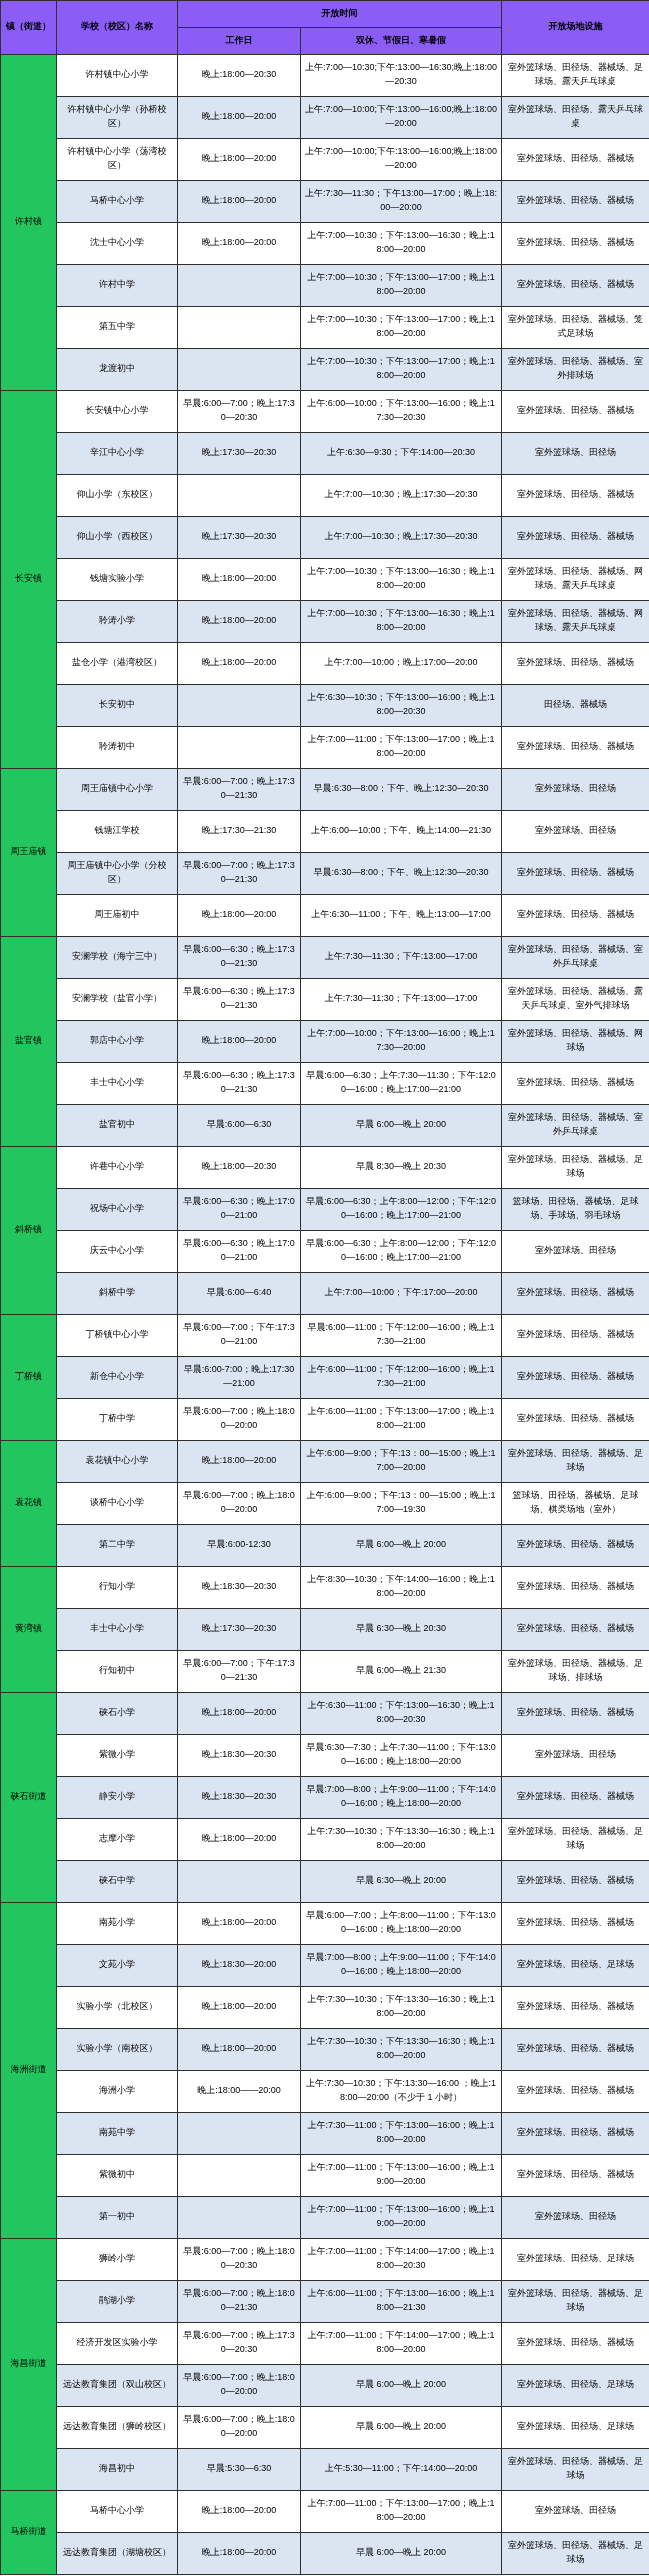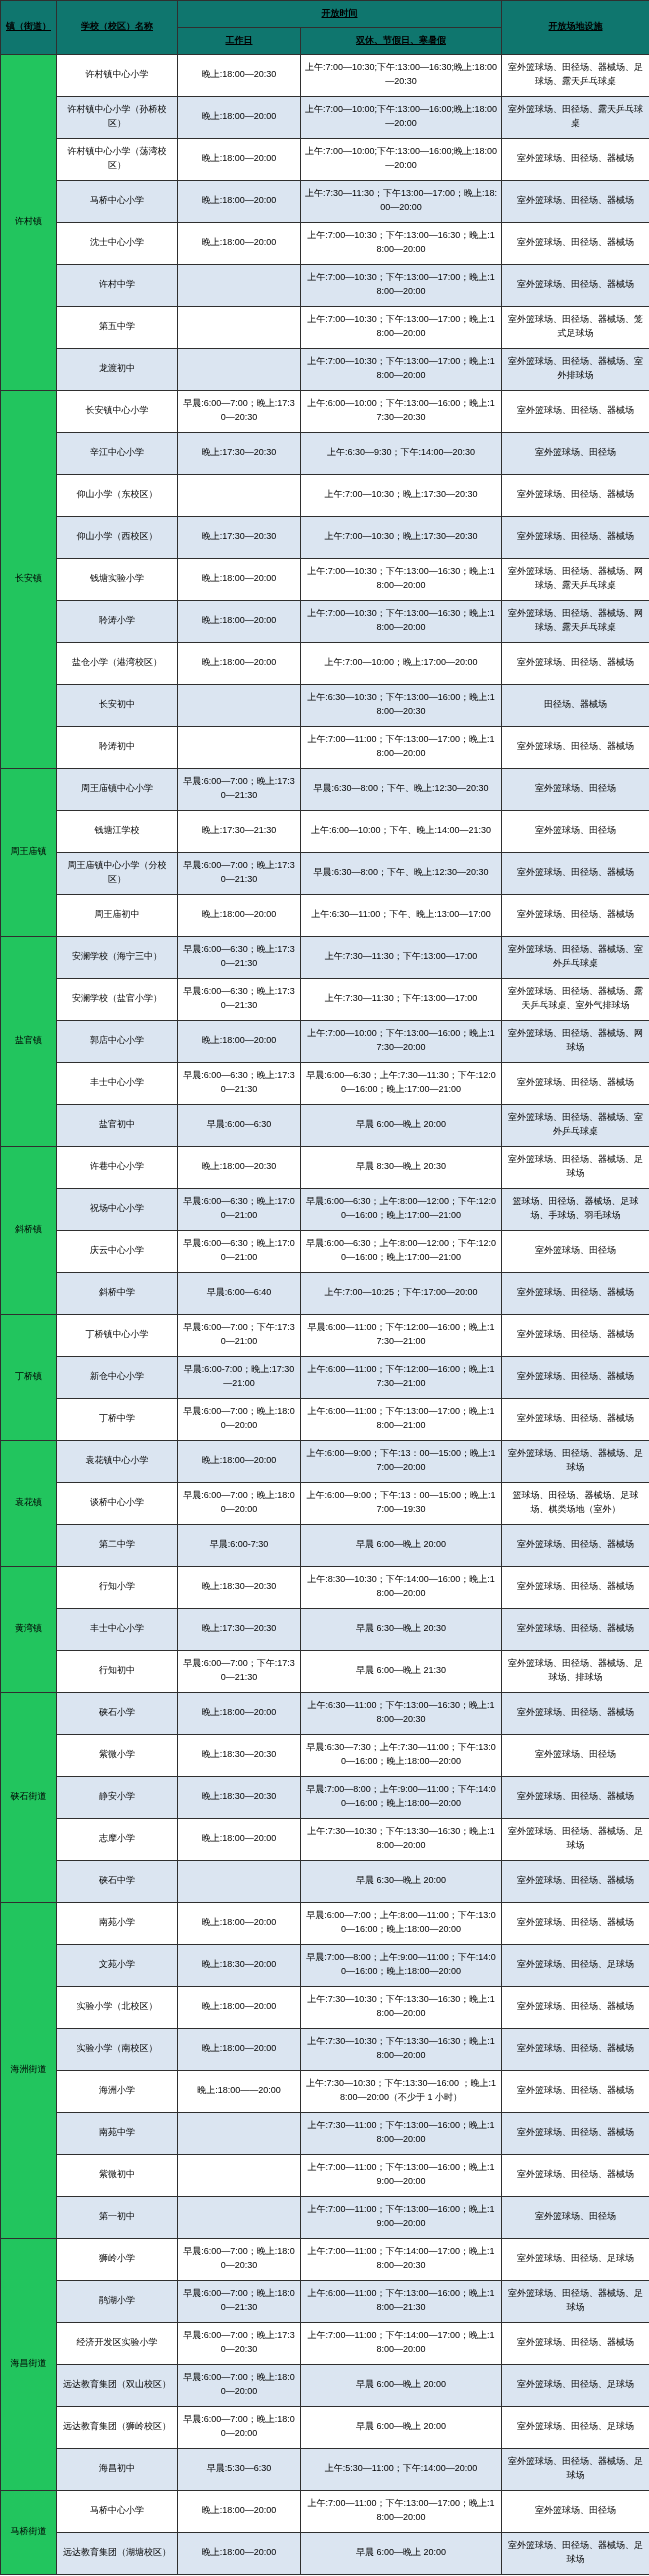--- a/index.html
+++ b/index.html
@@ -10,25 +10,24 @@
     border:0.6px solid #2f2f2f;
     padding:6px 3.6px;
     font-size:9px;
     line-height:1.55;
     text-align:center;
     vertical-align:middle;
     word-break:break-all;
     box-sizing:border-box;
   }
   thead th{
-    background:#0f766e;
+    background:#8b5cf6;
     font-weight:bold;
     font-size:9.6px;
     padding:4.8px 2.4px;
-    text-decoration:underline;
   }
   td.town{
     background:#22c55e;
     font-size:9px;
   }
   tr.alt > td:not(.town){background:#dbe5f1;}
   tr:not(.alt) > td:not(.town){background:#ffffff;}
   tr.group-start > td{border-top:1.2px solid #2f2f2f;}
   td.facilities{text-align:left;padding-left:4.8px;padding-right:3.6px;}
   td.school{padding-left:4.8px;padding-right:4.8px;margin-left:44px;}
@@ -234,21 +233,21 @@
         </tr>
         <tr>
           <td class="school">庆云中心小学</td>
           <td class="workday">早晨:6:00—6:30；晚上:17:00—21:00</td>
           <td class="holiday">早晨:6:00—6:30；上午:8:00—12:00；下午:12:00—16:00；晚上:17:00—21:00</td>
           <td class="facilities">室外篮球场、田径场</td>
         </tr>
         <tr class="alt">
           <td class="school">斜桥中学</td>
           <td class="workday">早晨:6:00—6:40</td>
-          <td class="holiday">上午:7:00—10:25；下午:17:00—20:00</td>
+          <td class="holiday">上午:7:00—10:00；下午:17:00—20:00</td>
           <td class="facilities">室外篮球场、田径场、器械场</td>
         </tr>
         <tr class="group-start">
           <td rowspan="3" class="town">丁桥镇</td>
           <td class="school">丁桥镇中心小学</td>
           <td class="workday">早晨:6:00—7:00；下午:17:30—21:00</td>
           <td class="holiday">早晨:6:00—11:00；下午:12:00—16:00；晚上:17:30—21:00</td>
           <td class="facilities">室外篮球场、田径场、器械场</td>
         </tr>
         <tr class="alt">
@@ -271,21 +270,21 @@
           <td class="facilities">室外篮球场、田径场、器械场、足球场</td>
         </tr>
         <tr>
           <td class="school">谈桥中心小学</td>
           <td class="workday">早晨:6:00—7:00；晚上:18:00—20:00</td>
           <td class="holiday">上午:6:00—9:00；下午:13：00—15:00；晚上:17:00—19:30</td>
           <td class="facilities">篮球场、田径场、器械场、足球场、棋类场地（室外）</td>
         </tr>
         <tr class="alt">
           <td class="school">第二中学</td>
-          <td class="workday">早晨:6:00-7:30</td>
+          <td class="workday">早晨:6:00-12:30</td>
           <td class="holiday">早晨 6:00—晚上 20:00</td>
           <td class="facilities">室外篮球场、田径场、器械场</td>
         </tr>
         <tr class="group-start">
           <td rowspan="3" class="town">黄湾镇</td>
           <td class="school">行知小学</td>
           <td class="workday">晚上:18:30—20:30</td>
           <td class="holiday">上午:8:30—10:30；下午:14:00—16:00；晚上:18:00—20:00</td>
           <td class="facilities">室外篮球场、田径场、器械场</td>
         </tr>

